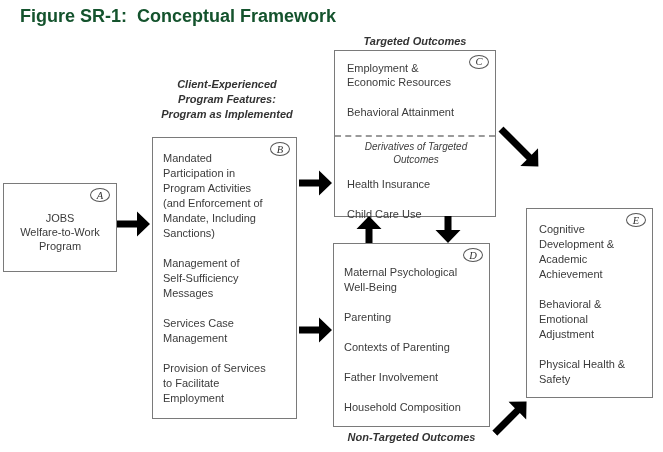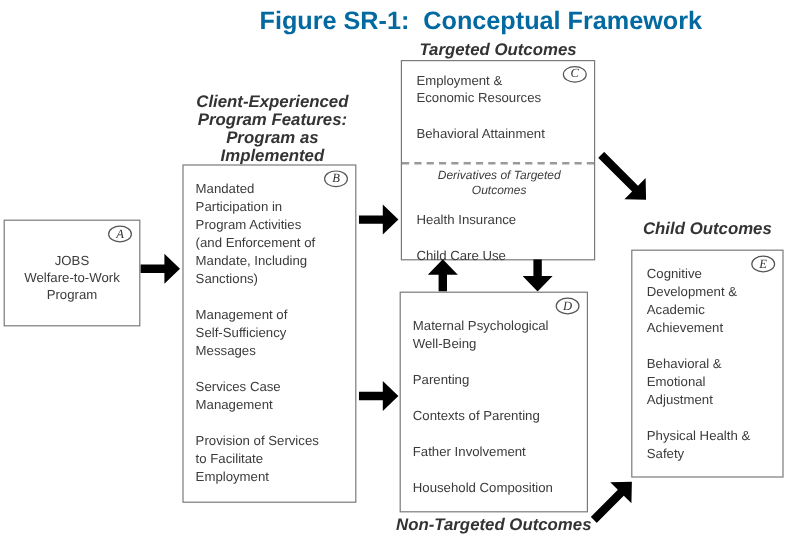--- a/index.html
+++ b/index.html
@@ -2,26 +2,26 @@
 <html><head>
 <meta charset="utf-8">
 <style>
   * { margin:0; padding:0; box-sizing:border-box; }
   body { background:#ffffff; }
   .stage {
     position:relative; width:663px; height:452px; background:#ffffff;
     font-family:"Liberation Sans", sans-serif; color:#3b3b3b; overflow:hidden;
   }
   .title {
-    position:absolute; left:20px; top:6px; width:565px; text-align:right;
-    font-size:21px; font-weight:bold; color:#0369a1; white-space:pre;
+    position:absolute; left:20px; top:6px; width:565px; text-align:left;
+    font-size:18px; font-weight:bold; color:#14532d; white-space:pre;
   }
   .flabel {
     position:absolute; text-align:center; font-weight:bold; font-style:italic;
-    font-size:14px; line-height:15px; color:#333; white-space:pre-line;
+    font-size:11px; line-height:15px; color:#333; white-space:pre-line;
   }
   #lbl-targeted    { left:334px; top:34px;  width:162px; }
   #lbl-client      { left:148px; top:77px;  width:158px; }
   #lbl-child       { left:526px; top:183px; width:127px; }
   #lbl-nontargeted { left:324px; top:430px; width:175px; }
   .box {
     position:absolute; border:1px solid #7a7a7a; background:#fff;
     font-size:11px; line-height:15px;
   }
   .tag {
@@ -59,21 +59,20 @@
 <body>
 
 <div class="stage">
 
   <div class="title">Figure SR-1:  Conceptual Framework</div>
 
   <div class="flabel" id="lbl-targeted">Targeted Outcomes</div>
   <div class="flabel" id="lbl-client">Client-Experienced
 Program Features:
 Program as Implemented</div>
-  <div class="flabel" id="lbl-child">Child Outcomes</div>
   <div class="flabel" id="lbl-nontargeted">Non-Targeted Outcomes</div>
 
   <div class="box" id="box-a">
     <span class="tag">A</span>
     <div class="center-text">JOBS
 Welfare-to-Work
 Program</div>
   </div>
 
   <div class="box" id="box-b">

